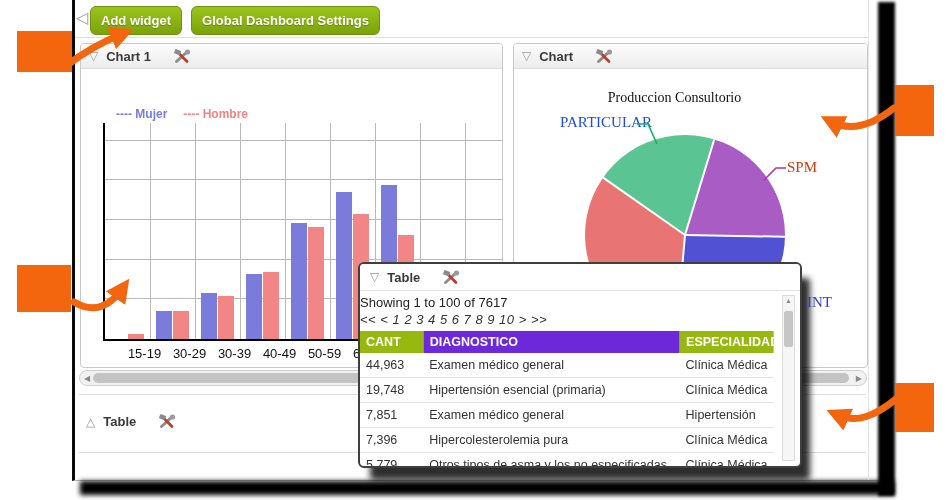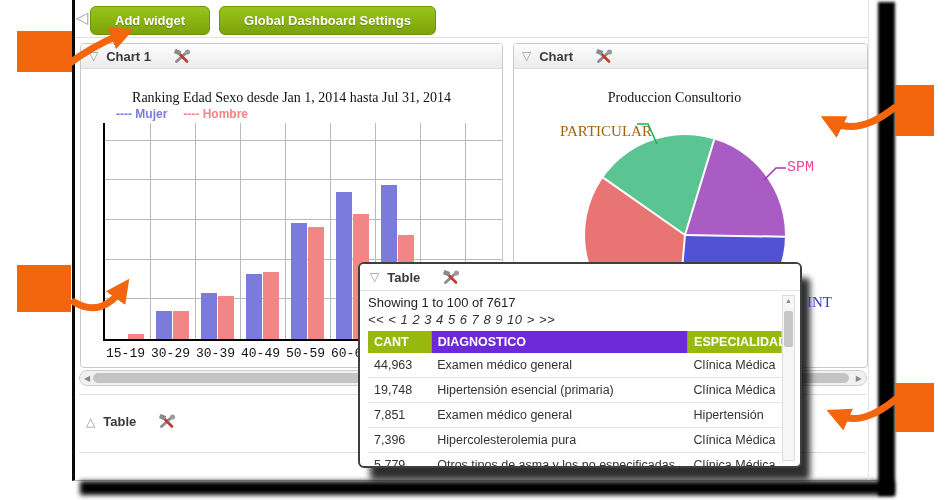--- a/index.html
+++ b/index.html
@@ -11,21 +11,21 @@
   .window{position:absolute;left:72px;top:0;width:806px;height:481px;background:#fff;
           border-left:3px solid #0a0a0a;border-bottom:1px solid #b9b9b9;}
   .shadow-right{position:absolute;left:878px;top:2px;width:17px;height:494px;background:#000;filter:blur(1.5px);}
   .shadow-bottom{position:absolute;left:80px;top:481px;width:814px;height:14px;background:#000;filter:blur(2.5px);}
   .right-gutter{position:absolute;left:868px;top:0;width:1px;height:480px;background:#e4e4e4;}
 
   
   .collapse-left{position:absolute;left:76px;top:8px;font-size:16px;color:#9a9a9a;cursor:pointer;line-height:20px;}
   #toolbar-buttons{position:absolute;left:90px;top:6px;display:flex;gap:9px;}
   .tb-btn{background:linear-gradient(#9ac41c,#7ba30a);color:#fff;font-weight:bold;font-size:13px;
-          padding:6px 24px;border-radius:6px;border:1px solid #6e920a;cursor:pointer;white-space:nowrap;
+          padding:6px 10px;border-radius:6px;border:1px solid #6e920a;cursor:pointer;white-space:nowrap;
           text-shadow:0 1px 1px rgba(0,0,0,0.25);}
   .toolbar-divider{position:absolute;left:75px;top:37px;width:793px;height:1px;background:#e0e0e0;}
 
   
   .widget{position:absolute;background:#fff;border:1px solid #c9c9c9;border-radius:4px;overflow:hidden;}
   #widget-chart1{left:80px;top:43px;width:423px;height:325px;}
   #widget-chart2{left:513px;top:43px;width:355px;height:325px;}
   .widget-header{height:25px;display:flex;align-items:center;gap:8px;padding:0 8px;
                  background:linear-gradient(#fdfdfd,#ececec);border-bottom:1px solid #dcdcdc;}
   .tri{font-size:12px;color:#9a9a9a;cursor:pointer;line-height:12px;}
@@ -36,21 +36,21 @@
   .serif{font-family:"Liberation Serif","DejaVu Serif",serif;}
   .bar-title{position:absolute;left:80px;top:90px;width:423px;text-align:center;font-size:14px;color:#111;}
   #bar-legend{position:absolute;left:116px;top:107px;font-size:12px;font-weight:bold;display:flex;gap:16px;}
   #bar-plot{position:absolute;left:103px;top:123px;width:399px;height:218px;overflow:hidden;
             border-left:2px solid #000;border-bottom:2px solid #000;}
   .gl-h{position:absolute;left:0;width:100%;height:1px;background:#b9b9b9;}
   .gl-v{position:absolute;top:0;width:1px;height:100%;background:#b9b9b9;}
   .bar{position:absolute;bottom:0;width:16px;}
   .ytick-mark{position:absolute;width:5px;height:2px;background:#000;left:-5px;}
   .xcat{position:absolute;top:223px;width:45px;text-align:center;font-size:13px;color:#111;
-        font-family:Liberation Mono, monospace;}
+        font-family:Liberation Sans, sans-serif;margin-left:19px;}
   #xcat-row{position:absolute;left:103px;top:123px;width:399px;height:250px;pointer-events:none;}
 
   
   .pie-title{position:absolute;left:513px;top:90px;width:323px;text-align:center;font-size:14px;color:#111;}
   #pie{position:absolute;left:585px;top:135px;width:200px;height:200px;border-radius:50%;}
   .pie-sep{position:absolute;left:99px;top:0;width:2px;height:100px;background:#fff;transform-origin:50% 100%;}
   .pie-label{position:absolute;font-family:"Liberation Serif",serif;font-size:15px;white-space:nowrap;}
   .pie-label-particular{left:560px;top:114px;}
   .pie-label-spm{left:787px;top:159px;}
   .pie-label-int{left:807px;top:294px;z-index:55;}
@@ -65,21 +65,21 @@
   
   .sect-line{position:absolute;left:79px;width:787px;height:1px;background:#dedede;}
   #bottom-table-header{position:absolute;left:86px;top:414px;display:flex;align-items:center;gap:8px;}
 
   
   .popup{position:absolute;left:358px;top:262px;width:444px;height:206px;background:#fff;
          border:2px solid #3f3f3f;border-radius:6px;z-index:50;overflow:hidden;
          box-shadow:10px 14px 6px -2px rgba(0,0,0,0.82);}
   .popup-header{height:27px;display:flex;align-items:center;gap:8px;padding:0 10px;background:#fff;
                 border-bottom:1px solid #e2e2e2;}
-  .popup-body{padding:4px 8px 0 8px;position:relative;}
+  .popup-body{padding:4px 8px 0 0;position:relative;}
   .showing{font-size:13px;color:#222;line-height:16px;}
   .pagination{font-size:13px;color:#333;font-style:italic;line-height:18px;letter-spacing:0.5px;cursor:pointer;}
   .pagination .cur{font-weight:normal;}
   table.rpt{border-collapse:collapse;width:414px;margin-top:2px;font-size:12.5px;table-layout:fixed;}
   table.rpt th{color:#fff;font-weight:bold;text-align:left;padding:4px 6px;font-size:12.5px;
                border-right:1px solid rgba(255,255,255,0.35);}
   table.rpt td{padding:5px 6px;border-bottom:1px solid #e4e4e4;color:#333;overflow:hidden;white-space:nowrap;}
   .col-cant{width:60px;} .col-diag{width:243px;} .col-esp{width:89px;margin-left:8px;}
   .vscroll{position:absolute;right:5px;top:31px;bottom:5px;width:13px;background:#f6f6f6;border:1px solid #ddd;}
   .vscroll .up{position:absolute;top:1px;left:0;width:100%;text-align:center;font-size:7px;color:#8a8a8a;}
@@ -118,21 +118,20 @@
         <svg width="18" height="15" viewBox="0 0 18 15">
           <line x1="3.5" y1="12.5" x2="14.5" y2="2.5" stroke="#8d8d8d" stroke-width="3" stroke-linecap="round"></line>
           <circle cx="14.5" cy="3" r="2.6" fill="#9b9b9b"></circle>
           <line x1="5" y1="3.5" x2="14" y2="12.5" stroke="#c0392b" stroke-width="2.6" stroke-linecap="round"></line>
           <rect x="1.5" y="0.8" width="6.2" height="4.6" rx="1" fill="#8a8a8a" transform="rotate(22 4.5 3)"></rect>
         </svg>
       </span>
     </div>
   </div>
 
-  <div class="bar-title serif">Ranking Edad Sexo desde Jan 1, 2014 hasta Jul 31, 2014</div>
   <div id="bar-legend">
       <span class="leg" style="color: rgb(123, 123, 219);">---- Mujer</span>
       <span class="leg" style="color: rgb(242, 133, 133);">---- Hombre</span>
     </div>
   <div id="bar-plot">
       <div class="ytick-mark" style="bottom: 0px;"></div>
       <div class="gl-h" style="bottom: 39.6364px;"></div>
       <div class="ytick-mark" style="bottom: 39.6364px;"></div>
       <div class="gl-h" style="bottom: 79.2727px;"></div>
       <div class="ytick-mark" style="bottom: 79.2727px;"></div>
@@ -193,22 +192,22 @@
   <div id="pie" style="background: conic-gradient(from 17deg, rgb(169, 92, 196) 0deg, rgb(169, 92, 196) 74deg, rgb(81, 81, 212) 74deg, rgb(81, 81, 212) 168deg, rgb(233, 116, 116) 168deg, rgb(233, 116, 116) 288deg, rgb(91, 196, 147) 288deg, rgb(91, 196, 147) 360deg);">
       <div class="pie-sep" style="transform: rotate(17deg);"></div>
       <div class="pie-sep" style="transform: rotate(91deg);"></div>
       <div class="pie-sep" style="transform: rotate(185deg);"></div>
       <div class="pie-sep" style="transform: rotate(305deg);"></div>
     </div>
   <svg id="pie-leaders" width="300" height="120">
     <polyline points="77,14 88,14 97,34" fill="none" stroke="#12b365" stroke-width="1.6"></polyline>
     <polyline points="226,58 216,58 204,70" fill="none" stroke="#a736b8" stroke-width="1.6"></polyline>
   </svg>
-  <span class="pie-label pie-label-particular" style="color: #a16207; margin-top: 9px;">PARTICULAR</span>
-  <span class="pie-label pie-label-spm" style="color: #ec4899; font-family: Liberation Mono, monospace;">SPM</span>
+  <span class="pie-label pie-label-particular" style="color: #1d4ed8;">PARTICULAR</span>
+  <span class="pie-label pie-label-spm" style="color: #c2410c;">SPM</span>
   <span class="pie-label pie-label-int" style="color: rgb(56, 56, 204);">INT</span>
 
   <div class="hscroll">
     <span class="scroll-arrow" style="left:4px;">◀</span>
     <div class="hscroll-thumb"></div>
     <span class="scroll-arrow" style="right:4px;">▶</span>
   </div>
 
   <div class="sect-line" style="top:394px;"></div>
   <div id="bottom-table-header">

